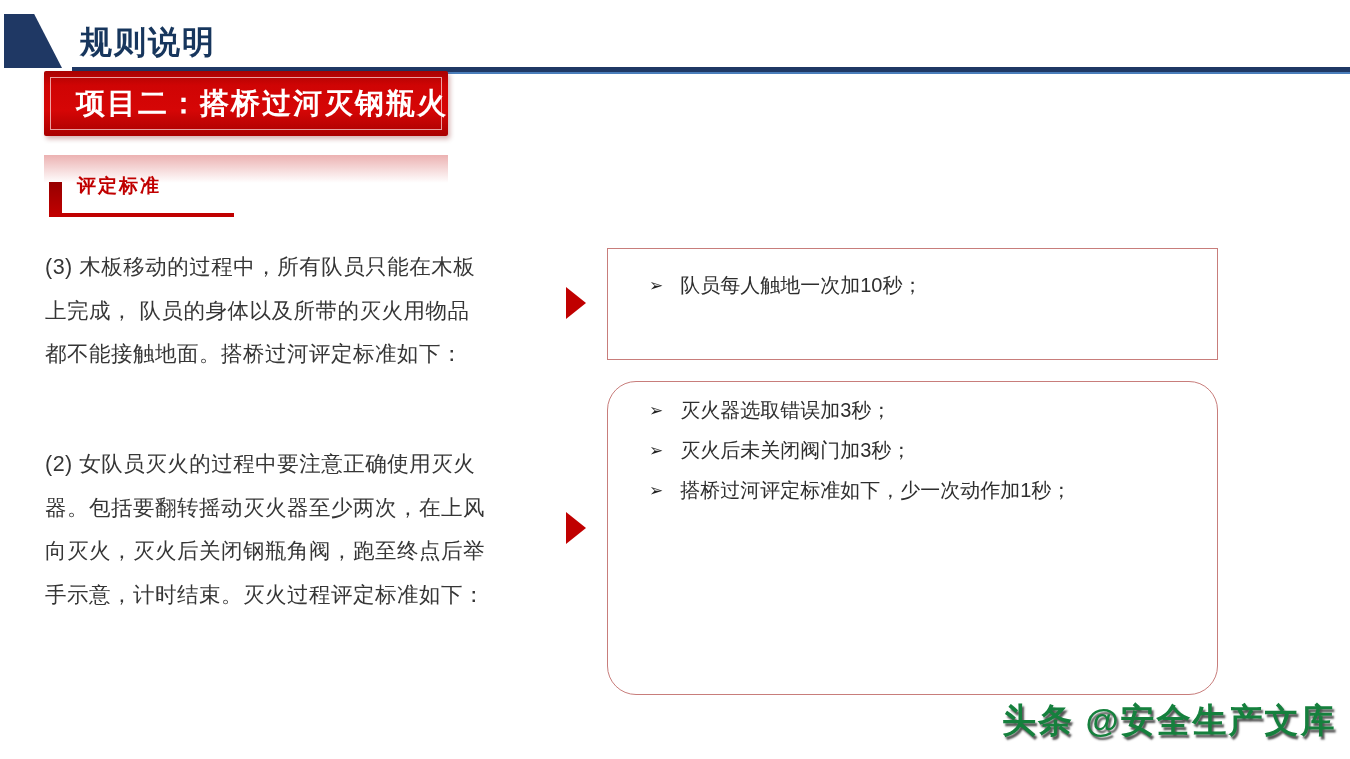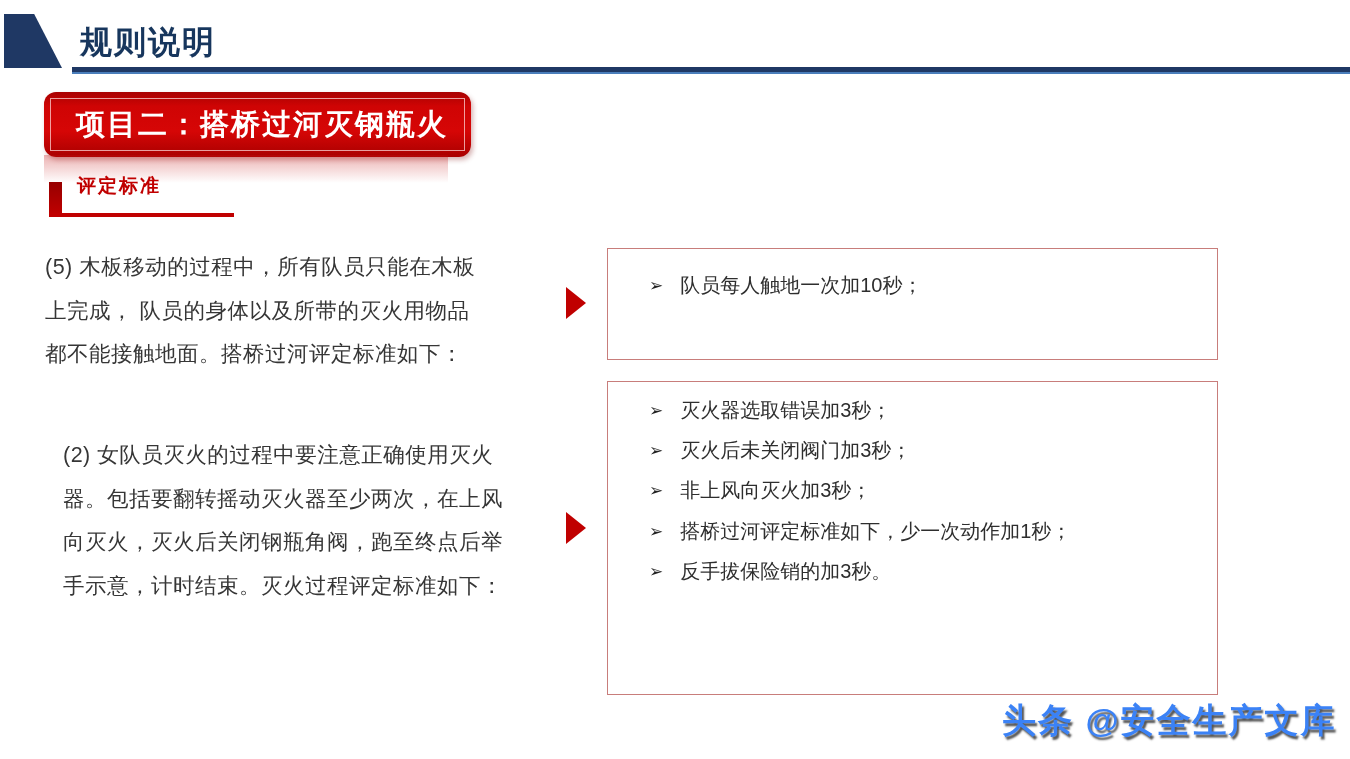--- a/index.html
+++ b/index.html
@@ -16,23 +16,23 @@
   .page-title {
     position:absolute; left:80px; top:21px; font-size:32px; font-weight:bold;
     color:#17365D; letter-spacing:2px; white-space:nowrap;
   }
   .rule-line { position:absolute; left:72px; top:67px; right:0; }
   .rule-line .navy { height:5px; background:#1F3864; }
   .rule-line .blue { height:2px; background:#4A7EBB; }
 
   
   .banner {
-    position:absolute; left:44px; top:92px; width:404px; height:65px;
+    position:absolute; left:44px; top:71px; width:404px; height:65px;
     background:linear-gradient(180deg,#a80202 0%,#cf0404 22%,#d60606 60%,#a90000 100%);
-    box-shadow:2px 3px 5px rgba(120,0,0,0.30); border-radius:12px;padding-left:23px;
+    box-shadow:2px 3px 5px rgba(120,0,0,0.30); border-radius:2px;
   }
   .banner-inner {
     position:absolute; left:6px; right:6px; top:6px; bottom:6px;
     border:1px solid rgba(255,225,225,0.70);
   }
   .banner-label {
     position:absolute; left:32px; top:0; line-height:64px; font-size:29px;
     font-weight:bold; color:#ffffff; letter-spacing:2px; white-space:nowrap;
   }
   .banner-reflection {
@@ -52,51 +52,51 @@
   .section-underline {
     position:absolute; left:49px; top:213px; width:185px; height:4px; background:#C00000;
   }
 
   
   .para {
     position:absolute; left:45px; width:545px; font-size:21.5px; line-height:43.5px;
     color:#363636; white-space:pre-line; letter-spacing:0.5px;
   }
   .para-1 { top:246px; }
-  .para-2 { top:434px;margin-left:18px; }
+  .para-2 { top:443px; }
 
   
   .flow-arrow {
     position:absolute; width:0; height:0;
     border-left:20px solid #C00000;
     border-top:16px solid transparent; border-bottom:16px solid transparent;
   }
   .arrow-1 { left:566px; top:287px; }
   .arrow-2 { left:566px; top:512px; }
 
   
   .rule-box {
     position:absolute; left:607px; width:611px; background:#ffffff;
     border:1px solid #C87D7B; box-sizing:border-box;
   }
   .box-1 { top:248px; height:112px; padding-top:16px; }
-  .box-2 { top:381px; height:314px; padding-top:9px; }
+  .box-2 { top:381px; height:314px; padding-top:9px;border-radius:29px; }
   ul.bullets { list-style:none; margin:0; padding:0 16px 0 41px; }
   .bullets li { font-size:20px; color:#2e2e2e; white-space:nowrap; }
   .box-1 li { line-height:40px; }
   .box-2 li { line-height:38.2px; }
   .bullet-glyph {
     display:inline-block; margin-right:17px; font-size:17px; color:#1f1f1f;
     transform:translateY(-1px);
   }
 
   
   .watermark {
     position:absolute; left:1002px; top:698px; font-size:34px; font-weight:bold;
-    color:#3b82f6; letter-spacing:2px; white-space:nowrap;
+    color:#15803d; letter-spacing:2px; white-space:nowrap;
     text-shadow:2px 3px 2px rgba(75,75,75,0.95);
   }
 </style>
 </head>
 <body>
 
 <div class="slide">
 
   <div class="corner-shape"></div>
   <div class="page-title">规则说明</div>
@@ -108,21 +108,21 @@
   <div class="banner">
     <div class="banner-inner"></div>
     <div class="banner-label">项目二：搭桥过河灭钢瓶火</div>
   </div>
   <div class="banner-reflection"></div>
 
   <div class="section-bar"></div>
   <div class="section-label">评定标准</div>
   <div class="section-underline"></div>
 
-  <div class="para para-1">(5) 木板移动的过程中，所有队员只能在木板
+  <div class="para para-1">(3) 木板移动的过程中，所有队员只能在木板
 上完成， 队员的身体以及所带的灭火用物品
 都不能接触地面。搭桥过河评定标准如下：</div>
   <div class="flow-arrow arrow-1"></div>
   <div class="rule-box box-1">
     <ul class="bullets">
 
         <li><span class="bullet-glyph">➢</span><span>队员每人触地一次加10秒；</span></li>
 
       </ul>
   </div>
@@ -133,25 +133,23 @@
 手示意，计时结束。灭火过程评定标准如下：</div>
   <div class="flow-arrow arrow-2"></div>
   <div class="rule-box box-2">
     <ul class="bullets">
 
         <li><span class="bullet-glyph">➢</span><span>灭火器选取错误加3秒；</span></li>
 
 
         <li><span class="bullet-glyph">➢</span><span>灭火后未关闭阀门加3秒；</span></li>
 
-        <li><span class="bullet-glyph">➢</span><span>非上风向灭火加3秒；</span></li>
 
 
 
         <li><span class="bullet-glyph">➢</span><span>搭桥过河评定标准如下，少一次动作加1秒；</span></li>
 
-        <li><span class="bullet-glyph">➢</span><span>反手拔保险销的加3秒。</span></li>
       </ul>
   </div>
 
   <div class="watermark">头条 @安全生产文库</div>
 
 </div>
 
 </body></html>

